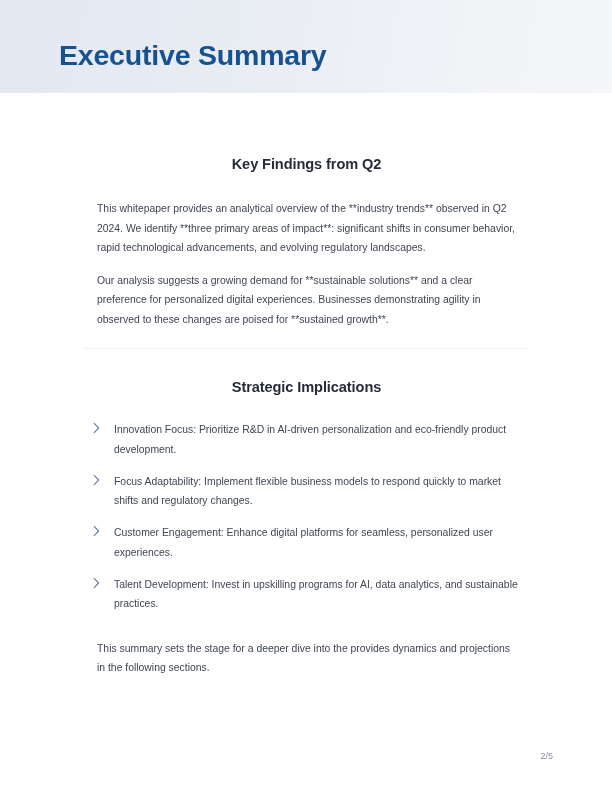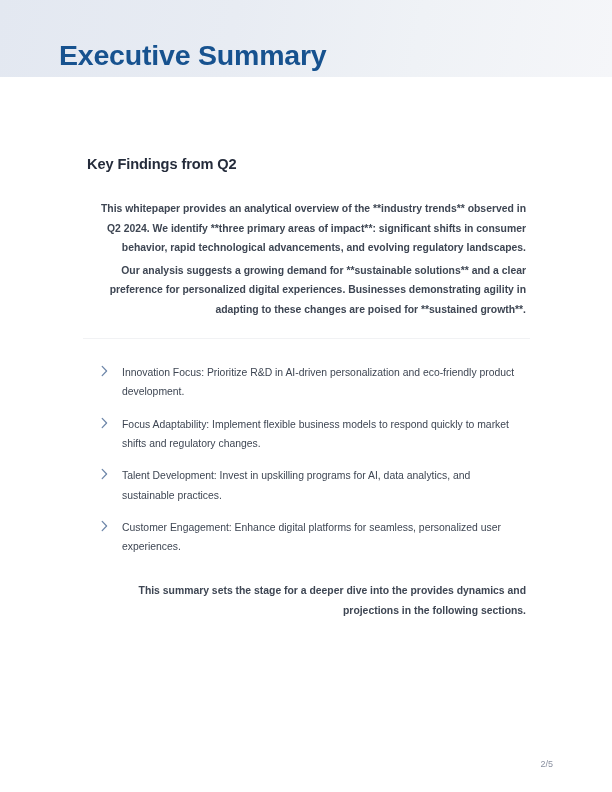--- a/index.html
+++ b/index.html
@@ -22,21 +22,21 @@
     background: #ffffff;
     box-sizing: border-box;
   }
 
   
   .page-header {
     position: absolute;
     top: 0;
     left: 0;
     width: 612px;
-    height: 77px;
+    height: 93px;
     background: linear-gradient(100deg, #e3e8f1 0%, #e8ecf3 38%, #eff2f6 68%, #f5f6f9 100%);
   }
   .page-title {
     position: absolute;
     left: 59px;
     top: 38px;
     font-size: 28.5px;
     font-weight: bold;
     color: #17528f;
     letter-spacing: -0.2px;
@@ -51,50 +51,50 @@
     top: 97px;
     width: 447px;
   }
 
   .section-heading {
     font-size: 14.6px;
     font-weight: bold;
     color: #252c3b;
     letter-spacing: -0.1px;
     line-height: 1.25;
-    margin: 4px;
+    margin: 12px;
+    text-align: center;
   }
 
   .body-text {
     font-size: 10.4px;
     color: #3e4653;
     line-height: 19.3px;
-    margin: 4px;
-    text-align: right;
-    font-weight: bold;
+    margin: 14px;
+    text-align: left;
   }
 
   #findings-heading { margin-top: 58px; }
   #findings-para-1  { margin-top: 26px; }
   #findings-para-2  { margin-top: 0px; }
 
   .section-divider {
     margin-top: 19px;
     width: 447px;
     height: 1px;
     background: #f1f2f4;
     border: 0;
   }
 
   #implications-heading { margin-top: 29px; }
 
   
   .bullet-list {
     list-style: none;
-    margin: 12px;
+    margin: 4px;
     padding: 0;
     margin-top: 24px;
   }
   .bullet-item {
     position: relative;
     padding-left: 27px;
     margin-bottom: 13px;
   }
   .bullet-item:last-child { margin-bottom: 0; }
 
@@ -118,21 +118,20 @@
 
   #closing-para { margin-top: 25px; }
 
   
   .page-footer {
     position: absolute;
     left: 0;
     top: 749px;
     width: 612px;
     height: 20px;
-    margin-top: 8px;
   }
   .page-number {
     position: absolute;
     right: 59px;
     top: 0;
     font-size: 9px;
     color: #8a90a0;
     line-height: 14px;
     white-space: nowrap;
   }
@@ -145,24 +144,25 @@
   <div class="page-header">
     <div class="page-title">Executive Summary</div>
   </div>
 
   <div class="content">
 
     <h2 class="section-heading" id="findings-heading">Key Findings from Q2</h2>
 
     <p class="body-text" id="findings-para-1">This whitepaper provides an analytical overview of the **industry trends** observed in Q2 2024. We identify **three primary areas of impact**: significant shifts in consumer behavior, rapid technological advancements, and evolving regulatory landscapes.</p>
 
-    <p class="body-text" id="findings-para-2">Our analysis suggests a growing demand for **sustainable solutions** and a clear preference for personalized digital experiences. Businesses demonstrating agility in adapting to these changes are poised for **sustained growth**.</p>
+    <p class="body-text" id="findings-para-2">Our analysis suggests a growing demand for **sustainable solutions** and a clear preference for personalized digital experiences. Businesses demonstrating agility in observed to these changes are poised for **sustained growth**.</p>
 
     <hr class="section-divider">
 
+    <h2 class="section-heading" id="implications-heading">Strategic Implications</h2>
 
     <ul class="bullet-list">
       <li class="bullet-item">
         <span class="chevron-icon">
           <svg width="12" height="14" viewBox="0 0 12 14" fill="none" xmlns="http://www.w3.org/2000/svg">
             <path d="M3.2 2.4 L7.6 7 L3.2 11.6" stroke="currentColor" stroke-width="1.25" stroke-linecap="round" stroke-linejoin="round"></path>
           </svg>
         </span>
         <span class="bullet-text">Innovation Focus: Prioritize R&amp;D in AI-driven personalization and eco-friendly product development.</span>
       </li>
@@ -173,29 +173,29 @@
           </svg>
         </span>
         <span class="bullet-text">Focus Adaptability: Implement flexible business models to respond quickly to market shifts and regulatory changes.</span>
       </li>
       <li class="bullet-item">
         <span class="chevron-icon">
           <svg width="12" height="14" viewBox="0 0 12 14" fill="none" xmlns="http://www.w3.org/2000/svg">
             <path d="M3.2 2.4 L7.6 7 L3.2 11.6" stroke="currentColor" stroke-width="1.25" stroke-linecap="round" stroke-linejoin="round"></path>
           </svg>
         </span>
+        <span class="bullet-text">Customer Engagement: Enhance digital platforms for seamless, personalized user experiences.</span>
+      </li>
+      <li class="bullet-item">
+        <span class="chevron-icon">
+          <svg width="12" height="14" viewBox="0 0 12 14" fill="none" xmlns="http://www.w3.org/2000/svg">
+            <path d="M3.2 2.4 L7.6 7 L3.2 11.6" stroke="currentColor" stroke-width="1.25" stroke-linecap="round" stroke-linejoin="round"></path>
+          </svg>
+        </span>
         <span class="bullet-text">Talent Development: Invest in upskilling programs for AI, data analytics, and sustainable practices.</span>
-      </li>
-      <li class="bullet-item">
-        <span class="chevron-icon">
-          <svg width="12" height="14" viewBox="0 0 12 14" fill="none" xmlns="http://www.w3.org/2000/svg">
-            <path d="M3.2 2.4 L7.6 7 L3.2 11.6" stroke="currentColor" stroke-width="1.25" stroke-linecap="round" stroke-linejoin="round"></path>
-          </svg>
-        </span>
-        <span class="bullet-text">Customer Engagement: Enhance digital platforms for seamless, personalized user experiences.</span>
       </li>
     </ul>
 
     <p class="body-text" id="closing-para">This summary sets the stage for a deeper dive into the provides dynamics and projections in the following sections.</p>
 
   </div>
 
   <div class="page-footer">
     <span class="page-number">2/5</span>
   </div>

